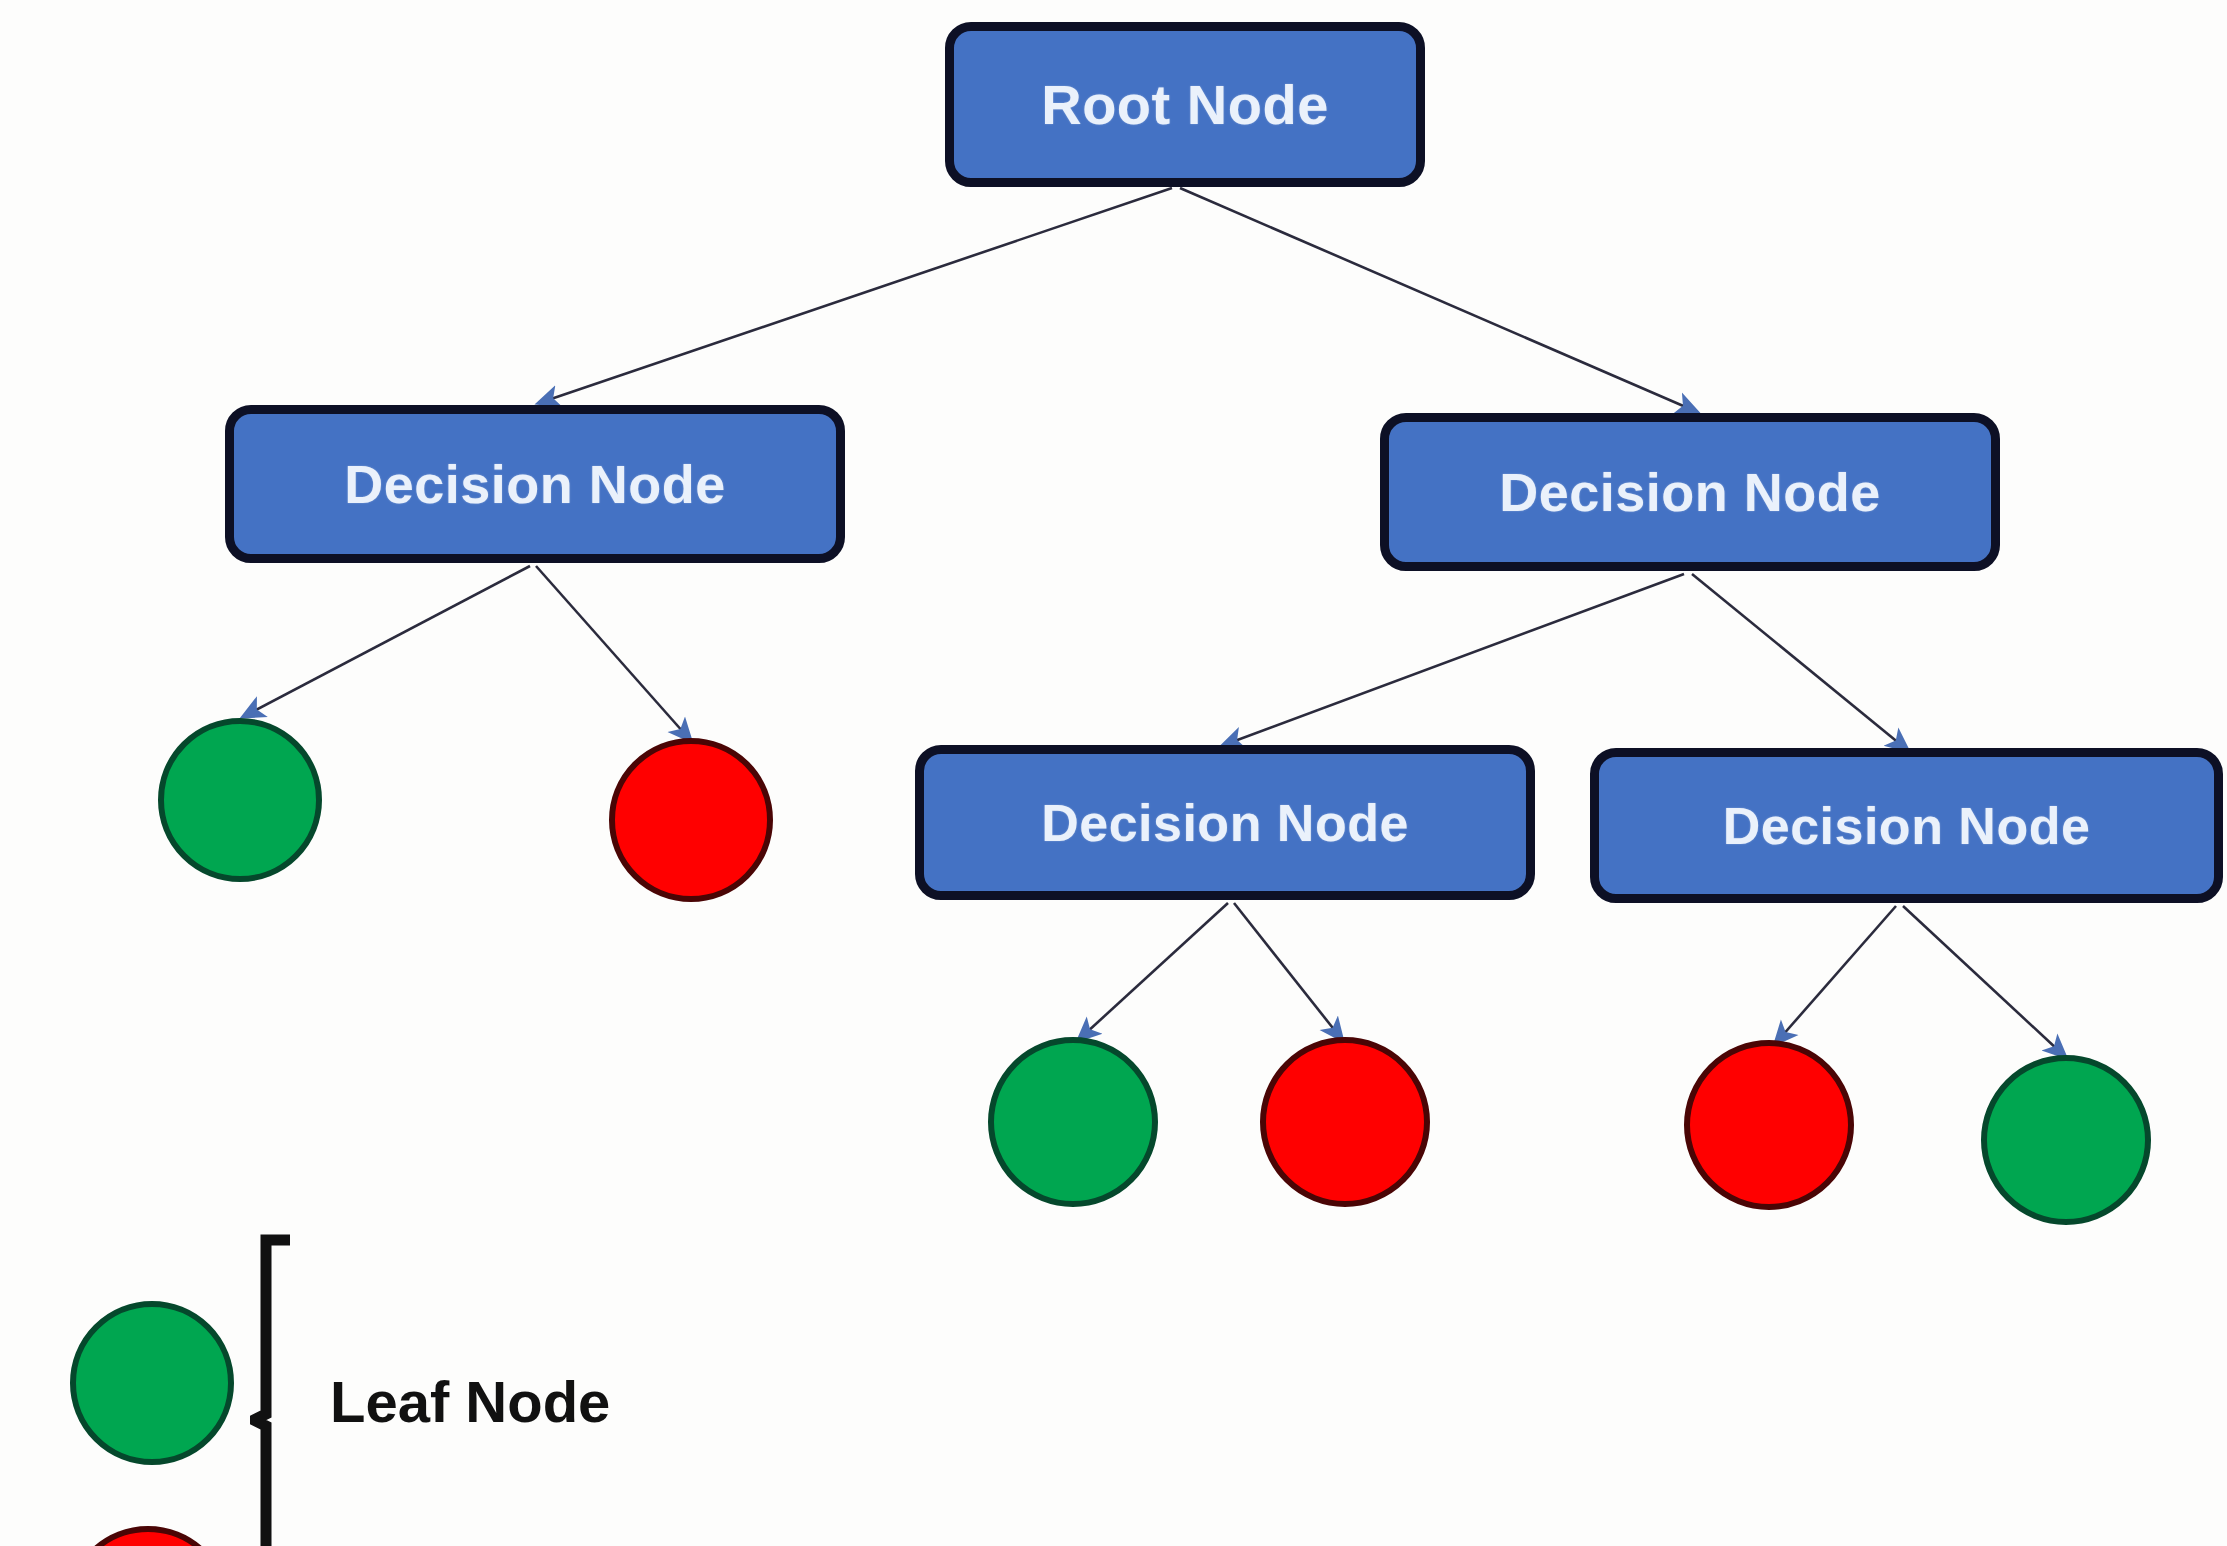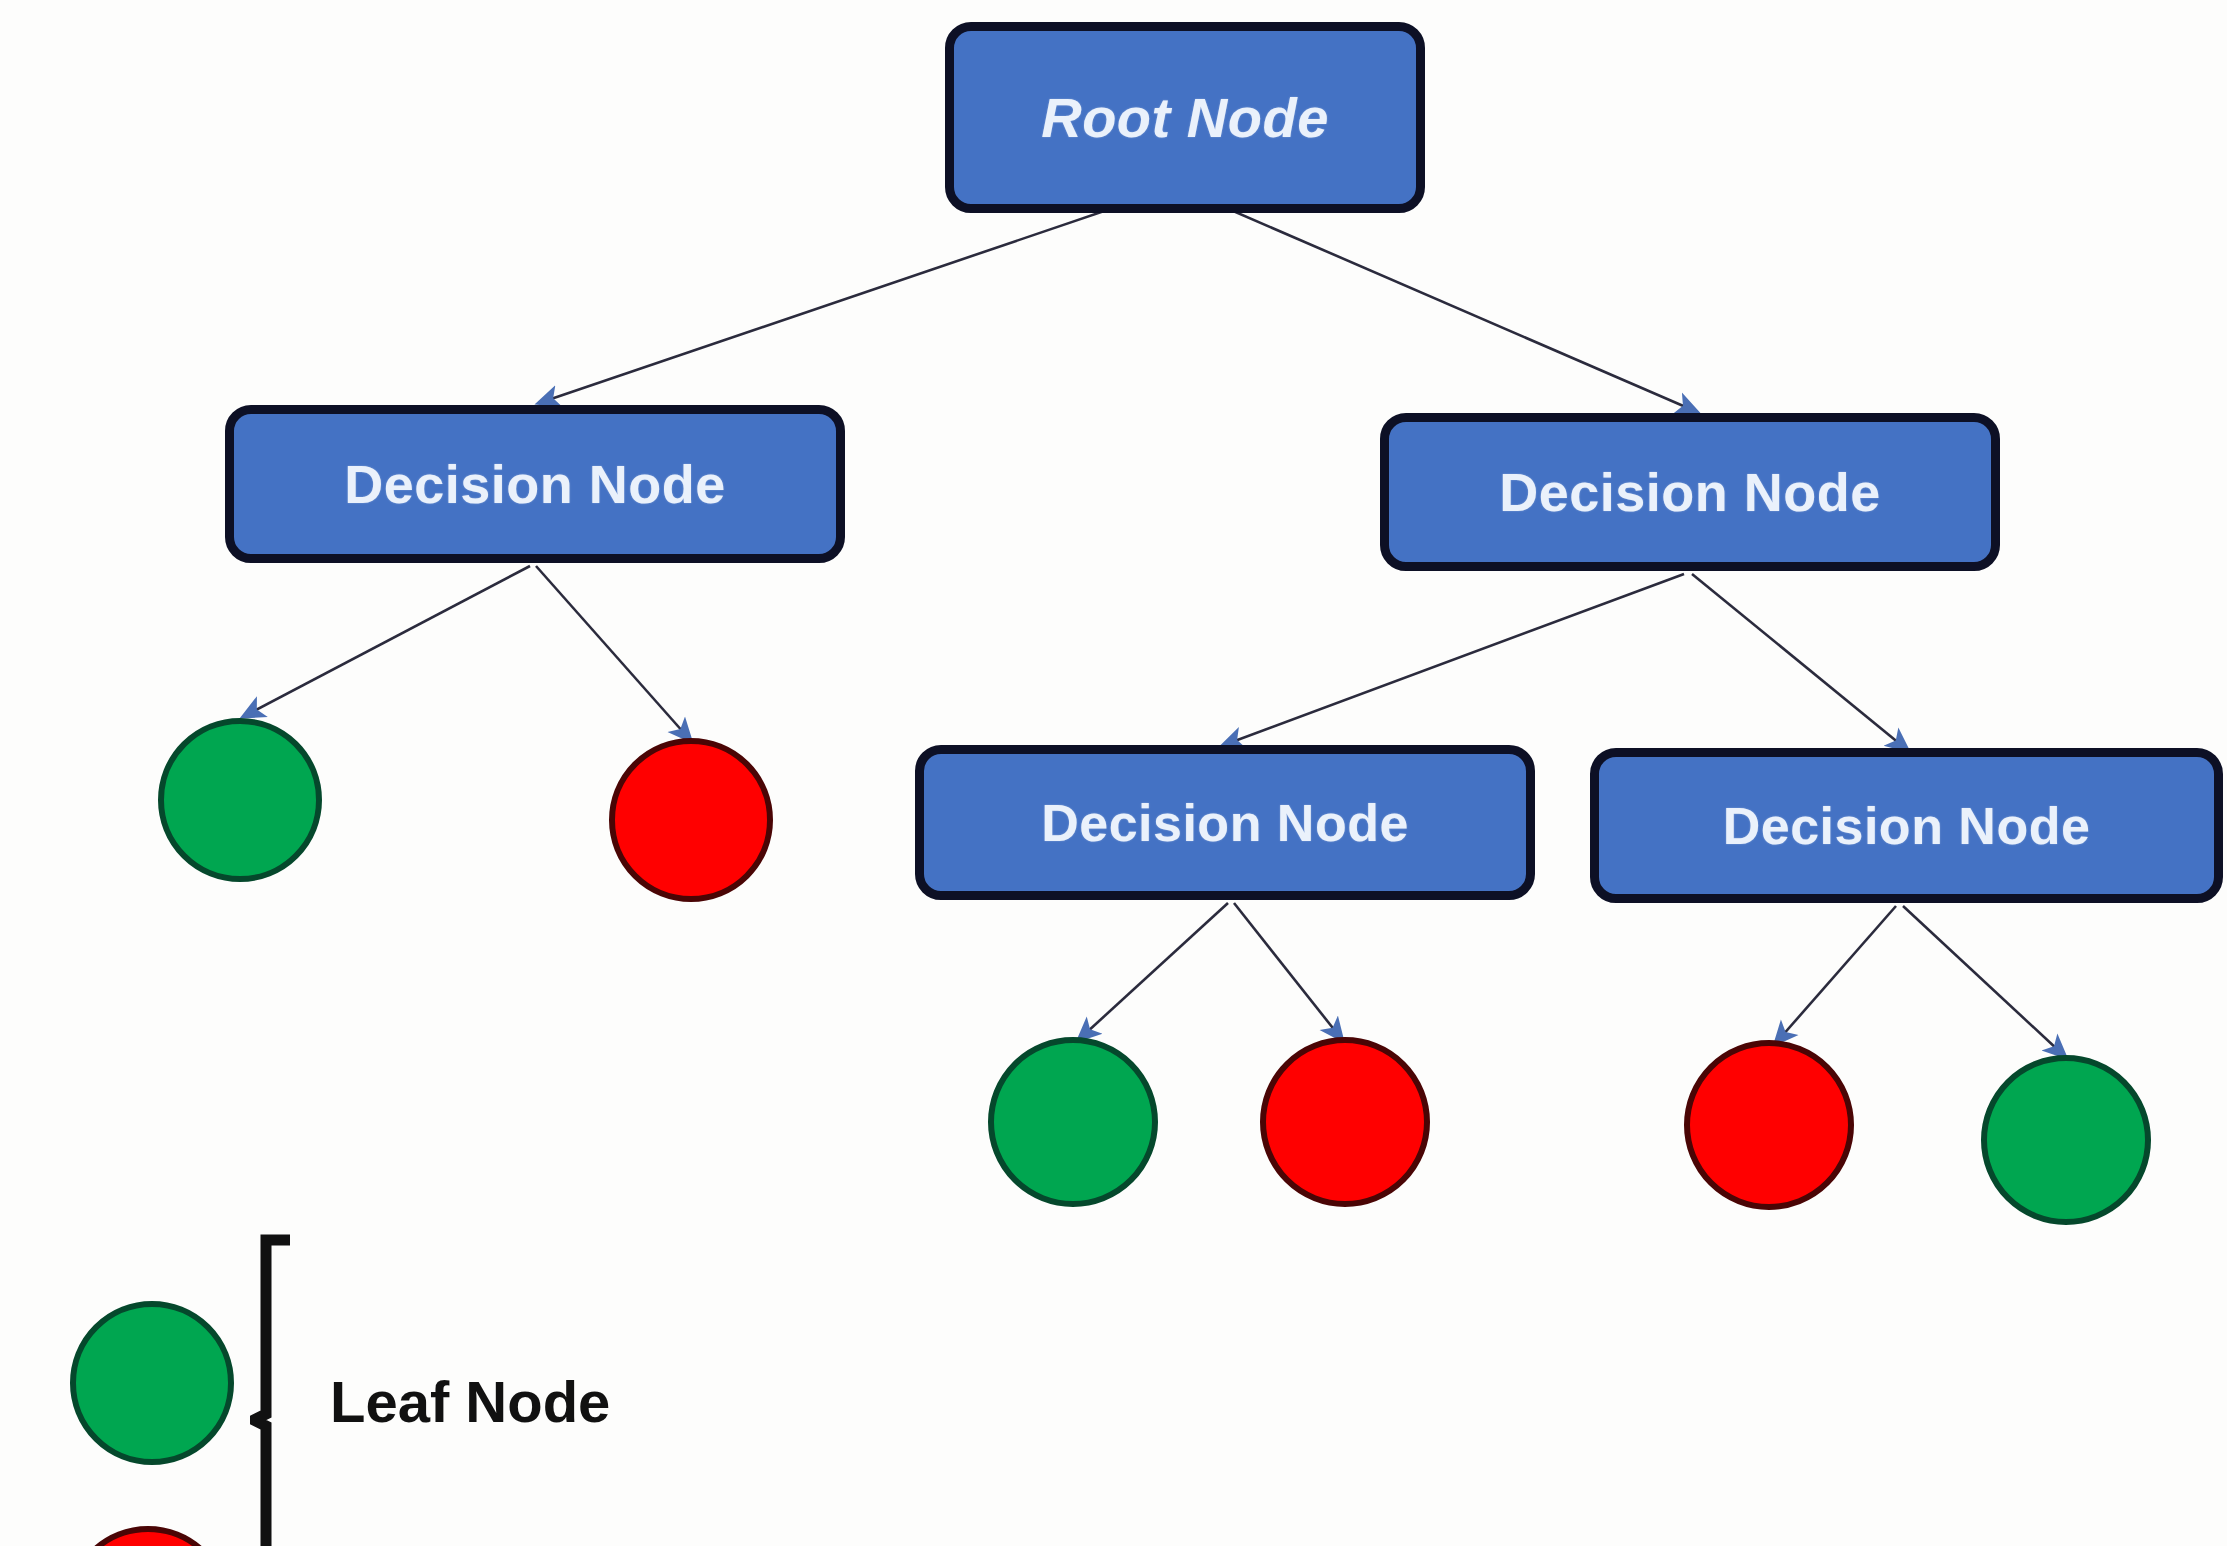--- a/index.html
+++ b/index.html
@@ -104,21 +104,21 @@
         <line x1="536" y1="566" x2="684" y2="733" marker-end="url(#arrowhead)"></line>
         <line x1="1684" y1="574" x2="1232" y2="742" marker-end="url(#arrowhead)"></line>
         <line x1="1692" y1="574" x2="1900" y2="744" marker-end="url(#arrowhead)"></line>
         <line x1="1228" y1="903" x2="1086" y2="1033" marker-end="url(#arrowhead)"></line>
         <line x1="1234" y1="903" x2="1336" y2="1032" marker-end="url(#arrowhead)"></line>
         <line x1="1896" y1="906" x2="1782" y2="1036" marker-end="url(#arrowhead)"></line>
         <line x1="1903" y1="906" x2="2058" y2="1050" marker-end="url(#arrowhead)"></line>
       </g>
   </svg>
 
-  <div class="node-box" style="left:945px; top:22px; width:480px; height:191px; font-size:56px;font-style:italic;">
+  <div class="node-box" style="left:945px; top:22px; width:480px; height:165px; font-size:56px;">
     <span class="node-label">Root Node</span>
   </div>
 
   <div class="node-box" style="left:225px; top:405px; width:620px; height:158px; font-size:54px;">
     <span class="node-label">Decision Node</span>
   </div>
 
   <div class="node-box" style="left:1380px; top:413px; width:620px; height:158px; font-size:54px;">
     <span class="node-label">Decision Node</span>
   </div>

